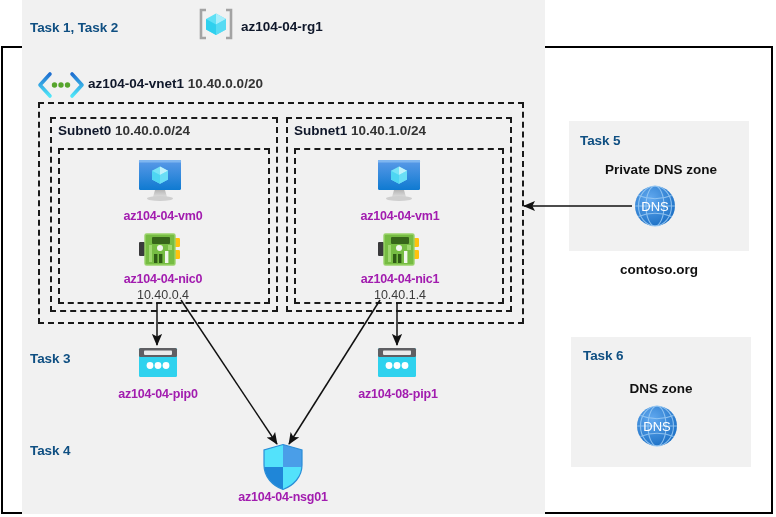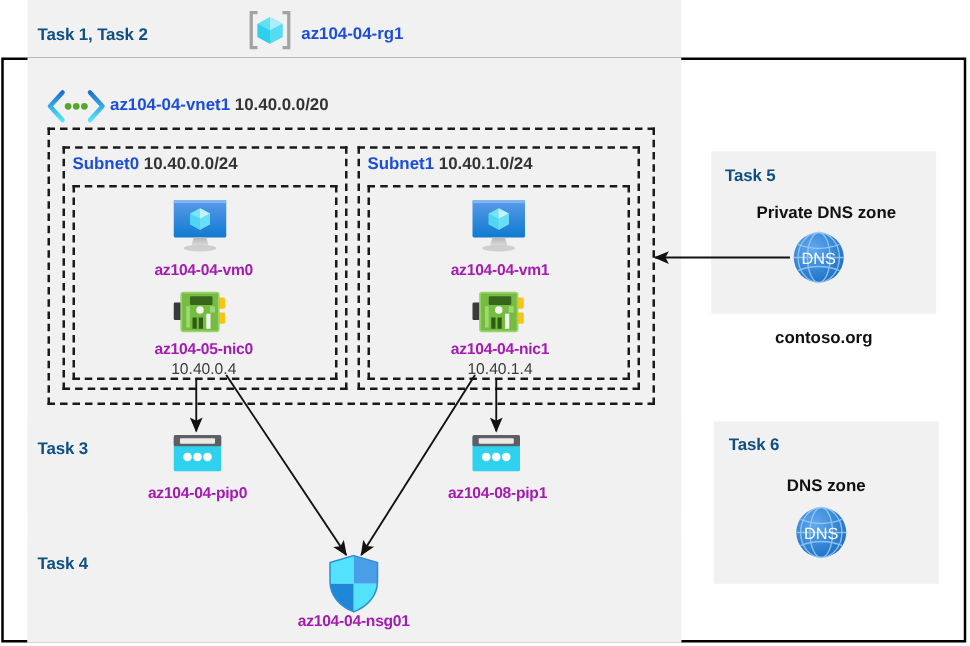--- a/index.html
+++ b/index.html
@@ -19,21 +19,21 @@
 
   .task-panel{position:absolute;background:#f1f1f1;}
   .t3{left:22px;top:336px;width:523px;height:74px;}
   .t4{left:22px;top:430px;width:523px;height:84px;}
   .t5{left:569px;top:121px;width:180px;height:130px;}
   .t6{left:571px;top:337px;width:180px;height:130px;}
 
   
   .task-label{position:absolute;color:#0f4f82;font-size:13.5px;font-weight:bold;letter-spacing:-0.1px;white-space:nowrap;}
   .heading{position:absolute;font-size:13.5px;color:#1a1a1a;white-space:nowrap;}
-  .heading b{font-weight:bold;color:#1d4ed8;}
+  .heading b{font-weight:bold;color:#0f172a;}
   .heading span.light{font-weight:bold;color:#333;}
   .res-name{position:absolute;font-size:12.5px;font-weight:bold;color:#a21caf;text-align:center;white-space:nowrap;transform:translateX(-50%);letter-spacing:-0.2px;}
   .res-ip{position:absolute;font-size:12.5px;font-weight:normal;color:#3b3b3b;text-align:center;white-space:nowrap;transform:translateX(-50%);}
   .zone-title{position:absolute;font-size:13.5px;font-weight:bold;color:#111;white-space:nowrap;transform:translateX(-50%);text-align:center;}
 
   
   .icon{position:absolute;}
   svg{display:block;overflow:visible;}
   #arrows{position:absolute;left:0;top:0;width:776px;height:517px;pointer-events:none;}
 </style>
@@ -122,21 +122,21 @@
       <rect x="6" y="3" width="30" height="31" rx="1.6" fill="none" stroke="#9ad36a" stroke-width="1.4"></rect>
       <rect x="13" y="6" width="18" height="7" rx="1" fill="#37661a"></rect>
       <rect x="10" y="14" width="3" height="17" fill="#9fd86f"></rect>
       <rect x="15" y="23" width="3.4" height="9" fill="#2f5c15"></rect>
       <rect x="20" y="23" width="3.4" height="9" fill="#2f5c15"></rect>
       <rect x="26" y="20" width="3.4" height="12" fill="#f2f6ee"></rect>
       <circle cx="21" cy="17" r="3" fill="#f2f6ee"></circle>
       <rect x="29" y="14" width="4" height="5" fill="#9fd86f"></rect>
     </svg>
   </div>
-  <div class="res-name" style="left:163px;top:272px;">az104-05-nic0</div>
+  <div class="res-name" style="left:163px;top:272px;">az104-04-nic0</div>
   <div class="res-ip" style="left:163px;top:288px;">10.40.0.4</div>
 
   <div class="subnet-box subnet1"></div>
   <div class="res-box res1"></div>
   <div class="heading" style="left:294px;top:123px;">
     <b>Subnet1</b> <span class="light">10.40.1.0/24</span>
   </div>
 
   <div class="icon" style="left:373px;top:158px;">
     <svg width="52" height="46" viewBox="0 0 52 46">

